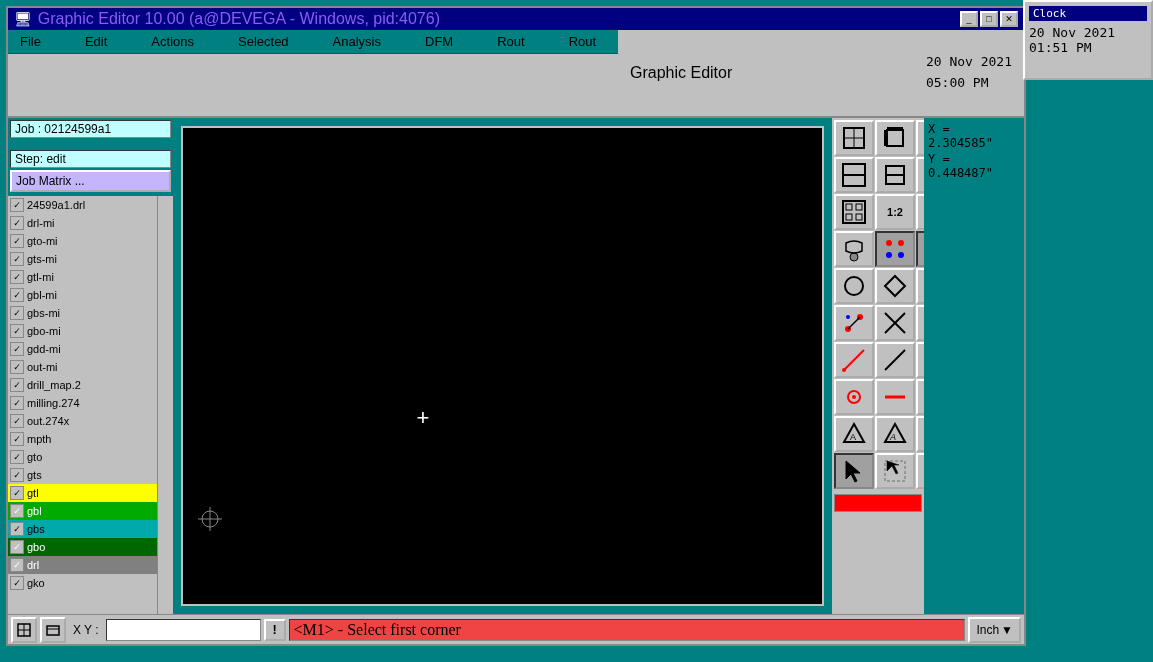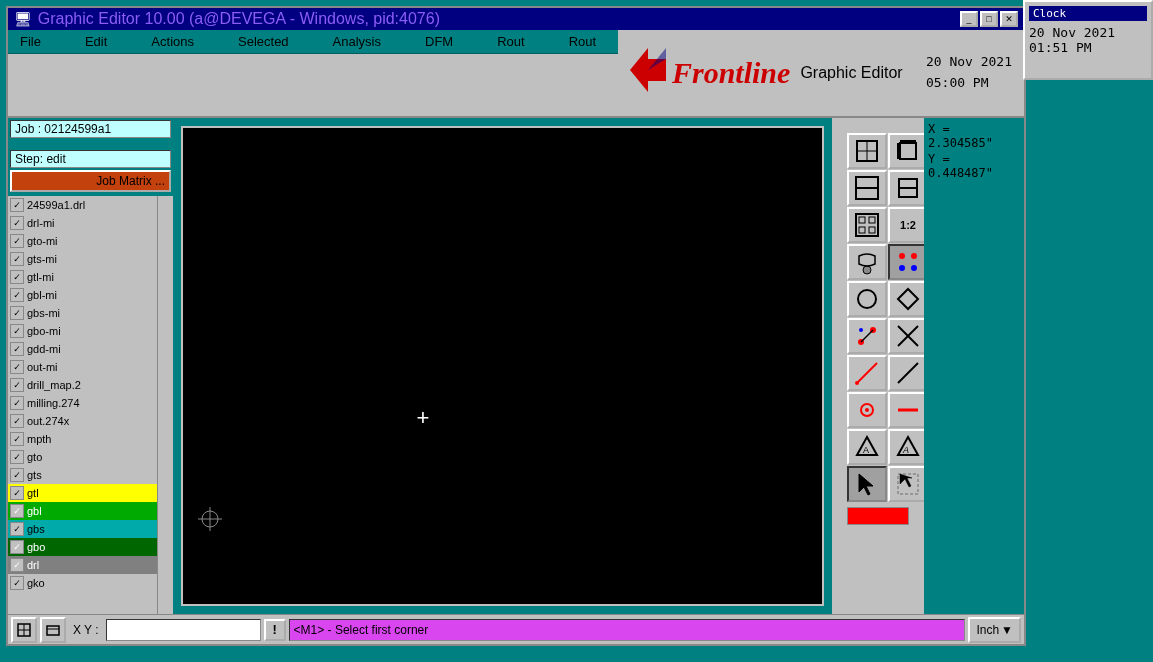--- a/index.html
+++ b/index.html
@@ -184,55 +184,41 @@
           <span class="menu-item">Rout</span>
           <span class="menu-item">Rout</span>
           <span class="menu-item">Options</span>
           <span class="menu-item">File</span>
         </div>
 
         <div style="flex:1;background:#c0c0c0;"></div>
       </div>
 
       <div style="display:flex;align-items:center;padding:8px 12px;background:#c0c0c0;flex:1;gap:10px;">
-        <div style="display:flex;align-items:center;gap:6px;">
-
-          <div style="color:#cc0000;font-size:26px;font-weight:bold;">
-            <svg width="36" height="44" viewBox="0 0 36 44">
-              <polygon points="0,22 18,0 18,11 36,11 36,33 18,33 18,44" fill="#cc0000"></polygon>
-              <polygon points="18,22 36,0 36,11" fill="#000080" opacity="0.5"></polygon>
-            </svg>
-          </div>
-          <div style="display:flex;flex-direction:column;">
-            <div style="font-size:30px;font-weight:bold;font-style:italic;color:#cc0000;font-family:serif;line-height:1;">
-              <span>Frontline</span>
-            </div>
-          </div>
-        </div>
         <div style="display:flex;flex-direction:column;">
           <div style="font-size:16px;color:#000000;text-align:center;">Graphic Editor</div>
         </div>
         <div style="margin-left:auto;font-family:monospace;font-size:13px;color:black;line-height:1.6;">
           <div>20 Nov 2021</div>
           <div>05:00 PM</div>
         </div>
       </div>
     </div>
 
     <div id="content-row">
 
       <div id="left-col">
         <div style="padding:2px;background:#008080;">
           <div style="background:#c0ffff;border:1px inset #888;padding:1px 4px;font-size:12px;margin-bottom:12px;color:black;">
             <span>Job :</span> <span>02124599a1</span>
           </div>
           <div style="background:#c0ffff;border:1px inset #888;padding:1px 4px;font-size:12px;margin-bottom:2px;color:black;">
             <span>Step:</span> <span>edit</span>
           </div>
-          <button style="background:#c2410c;border:2px outset #fff;padding:2px 4px;font-size:12px;cursor:pointer;width:100%;text-align:right;margin-bottom:2px;">Job Matrix ...</button>
+          <button style="background:#c4b5fd;border:2px outset #fff;padding:2px 4px;font-size:12px;cursor:pointer;width:100%;text-align:left;margin-bottom:2px;">Job Matrix ...</button>
         </div>
 
         <div style="flex:1;background:#c0c0c0;overflow:hidden;position:relative;">
           <div id="layer-list" style="overflow-y:scroll;height:100%;padding-right:16px;">
 
           <div class="layer-item" style="background: rgb(192, 192, 192); color: black; display: flex; align-items: center; height: 18px; padding: 0px 2px; cursor: pointer; font-size: 11px;">
                 <div class="layer-checkbox" style="background: rgb(192, 192, 192); border: 1px solid rgb(136, 136, 136); width: 14px; height: 14px; margin-right: 3px; flex-shrink: 0; display: flex; align-items: center; justify-content: center; font-size: 9px;">✓</div>
                 <span class="layer-name">24599a1.drl</span>
               </div>
               <div class="layer-item" style="background: rgb(192, 192, 192); color: black; display: flex; align-items: center; height: 18px; padding: 0px 2px; cursor: pointer; font-size: 11px;">
@@ -333,21 +319,21 @@
           <div style="position:absolute;bottom:70px;left:15px;">
             <svg width="24" height="24" viewBox="0 0 24 24">
               <circle cx="12" cy="12" r="8" fill="none" stroke="#888" stroke-width="1"></circle>
               <line x1="12" y1="0" x2="12" y2="24" stroke="#888" stroke-width="1"></line>
               <line x1="0" y1="12" x2="24" y2="12" stroke="#888" stroke-width="1"></line>
             </svg>
           </div>
         </div>
       </div>
 
-      <div id="right-col" style="width:92px;background:#c0c0c0;display:flex;flex-direction:column;padding:15px;gap:1px;overflow-y:auto;">
+      <div id="right-col" style="width:92px;background:#c0c0c0;display:flex;flex-direction:column;padding:2px;gap:1px;overflow-y:auto;">
 
         <div class="toolbar-row">
           <button class="tool-btn">
             <svg width="28" height="28" viewBox="0 0 28 28">
                 <rect x="4" y="4" width="20" height="20" fill="none" stroke="#000" stroke-width="2"></rect>
                 <line x1="4" y1="14" x2="24" y2="14" stroke="#000" stroke-width="1"></line>
                 <line x1="14" y1="4" x2="14" y2="24" stroke="#000" stroke-width="1"></line>
               </svg>
           </button>
           <button class="tool-btn">
@@ -583,21 +569,21 @@
       </button>
       <button class="status-icon-btn" style="width:26px;height:26px;background:#c0c0c0;border:2px outset #fff;font-size:11px;cursor:pointer;">
         <svg width="16" height="16" viewBox="0 0 16 16">
             <rect x="2" y="4" width="12" height="9" fill="none" stroke="#000" stroke-width="1.5"></rect>
             <line x1="2" y1="7" x2="14" y2="7" stroke="#000" stroke-width="1"></line>
           </svg>
       </button>
       <span style="padding:0 4px;font-size:12px;color:black;">X Y :</span>
       <input type="text" style="background: white; border: 1px inset rgb(136, 136, 136); height: 22px; width: 155px; padding: 0px 4px; font-size: 12px;" value="">
       <button style="width:22px;height:22px;border:2px outset #fff;background:#c0c0c0;font-weight:bold;font-size:13px;cursor:pointer;">!</button>
-      <div style="flex:1;background:#d946ef;border:1px inset #888;height:22px;padding:0 4px;font-size:12px;display:flex;align-items:center;color:black;">&lt;M1&gt; - Select first corner</div>
+      <div style="flex:1;background:#ef4444;border:1px inset #888;height:22px;padding:0 4px;font-size:16px;display:flex;align-items:center;color:black;font-family:Liberation Serif, serif;">&lt;M1&gt; - Select first corner</div>
       <button style="background:#c0c0c0;border:2px outset #fff;height:26px;padding:0 6px;font-size:12px;cursor:pointer;display:flex;align-items:center;gap:2px;">
         <span>Inch</span>
         <span>▼</span>
       </button>
     </div>
   </div>
 
   <div style="position:absolute;right:0;top:0;width:130px;height:80px;background:#c0c0c0;border:2px outset #fff;font-family:monospace;font-size:13px;padding:4px;">
     <div style="background:#000080;color:white;font-size:11px;padding:1px 4px;margin-bottom:4px;">Clock</div>
     <div style="color:black;">20 Nov 2021</div>

